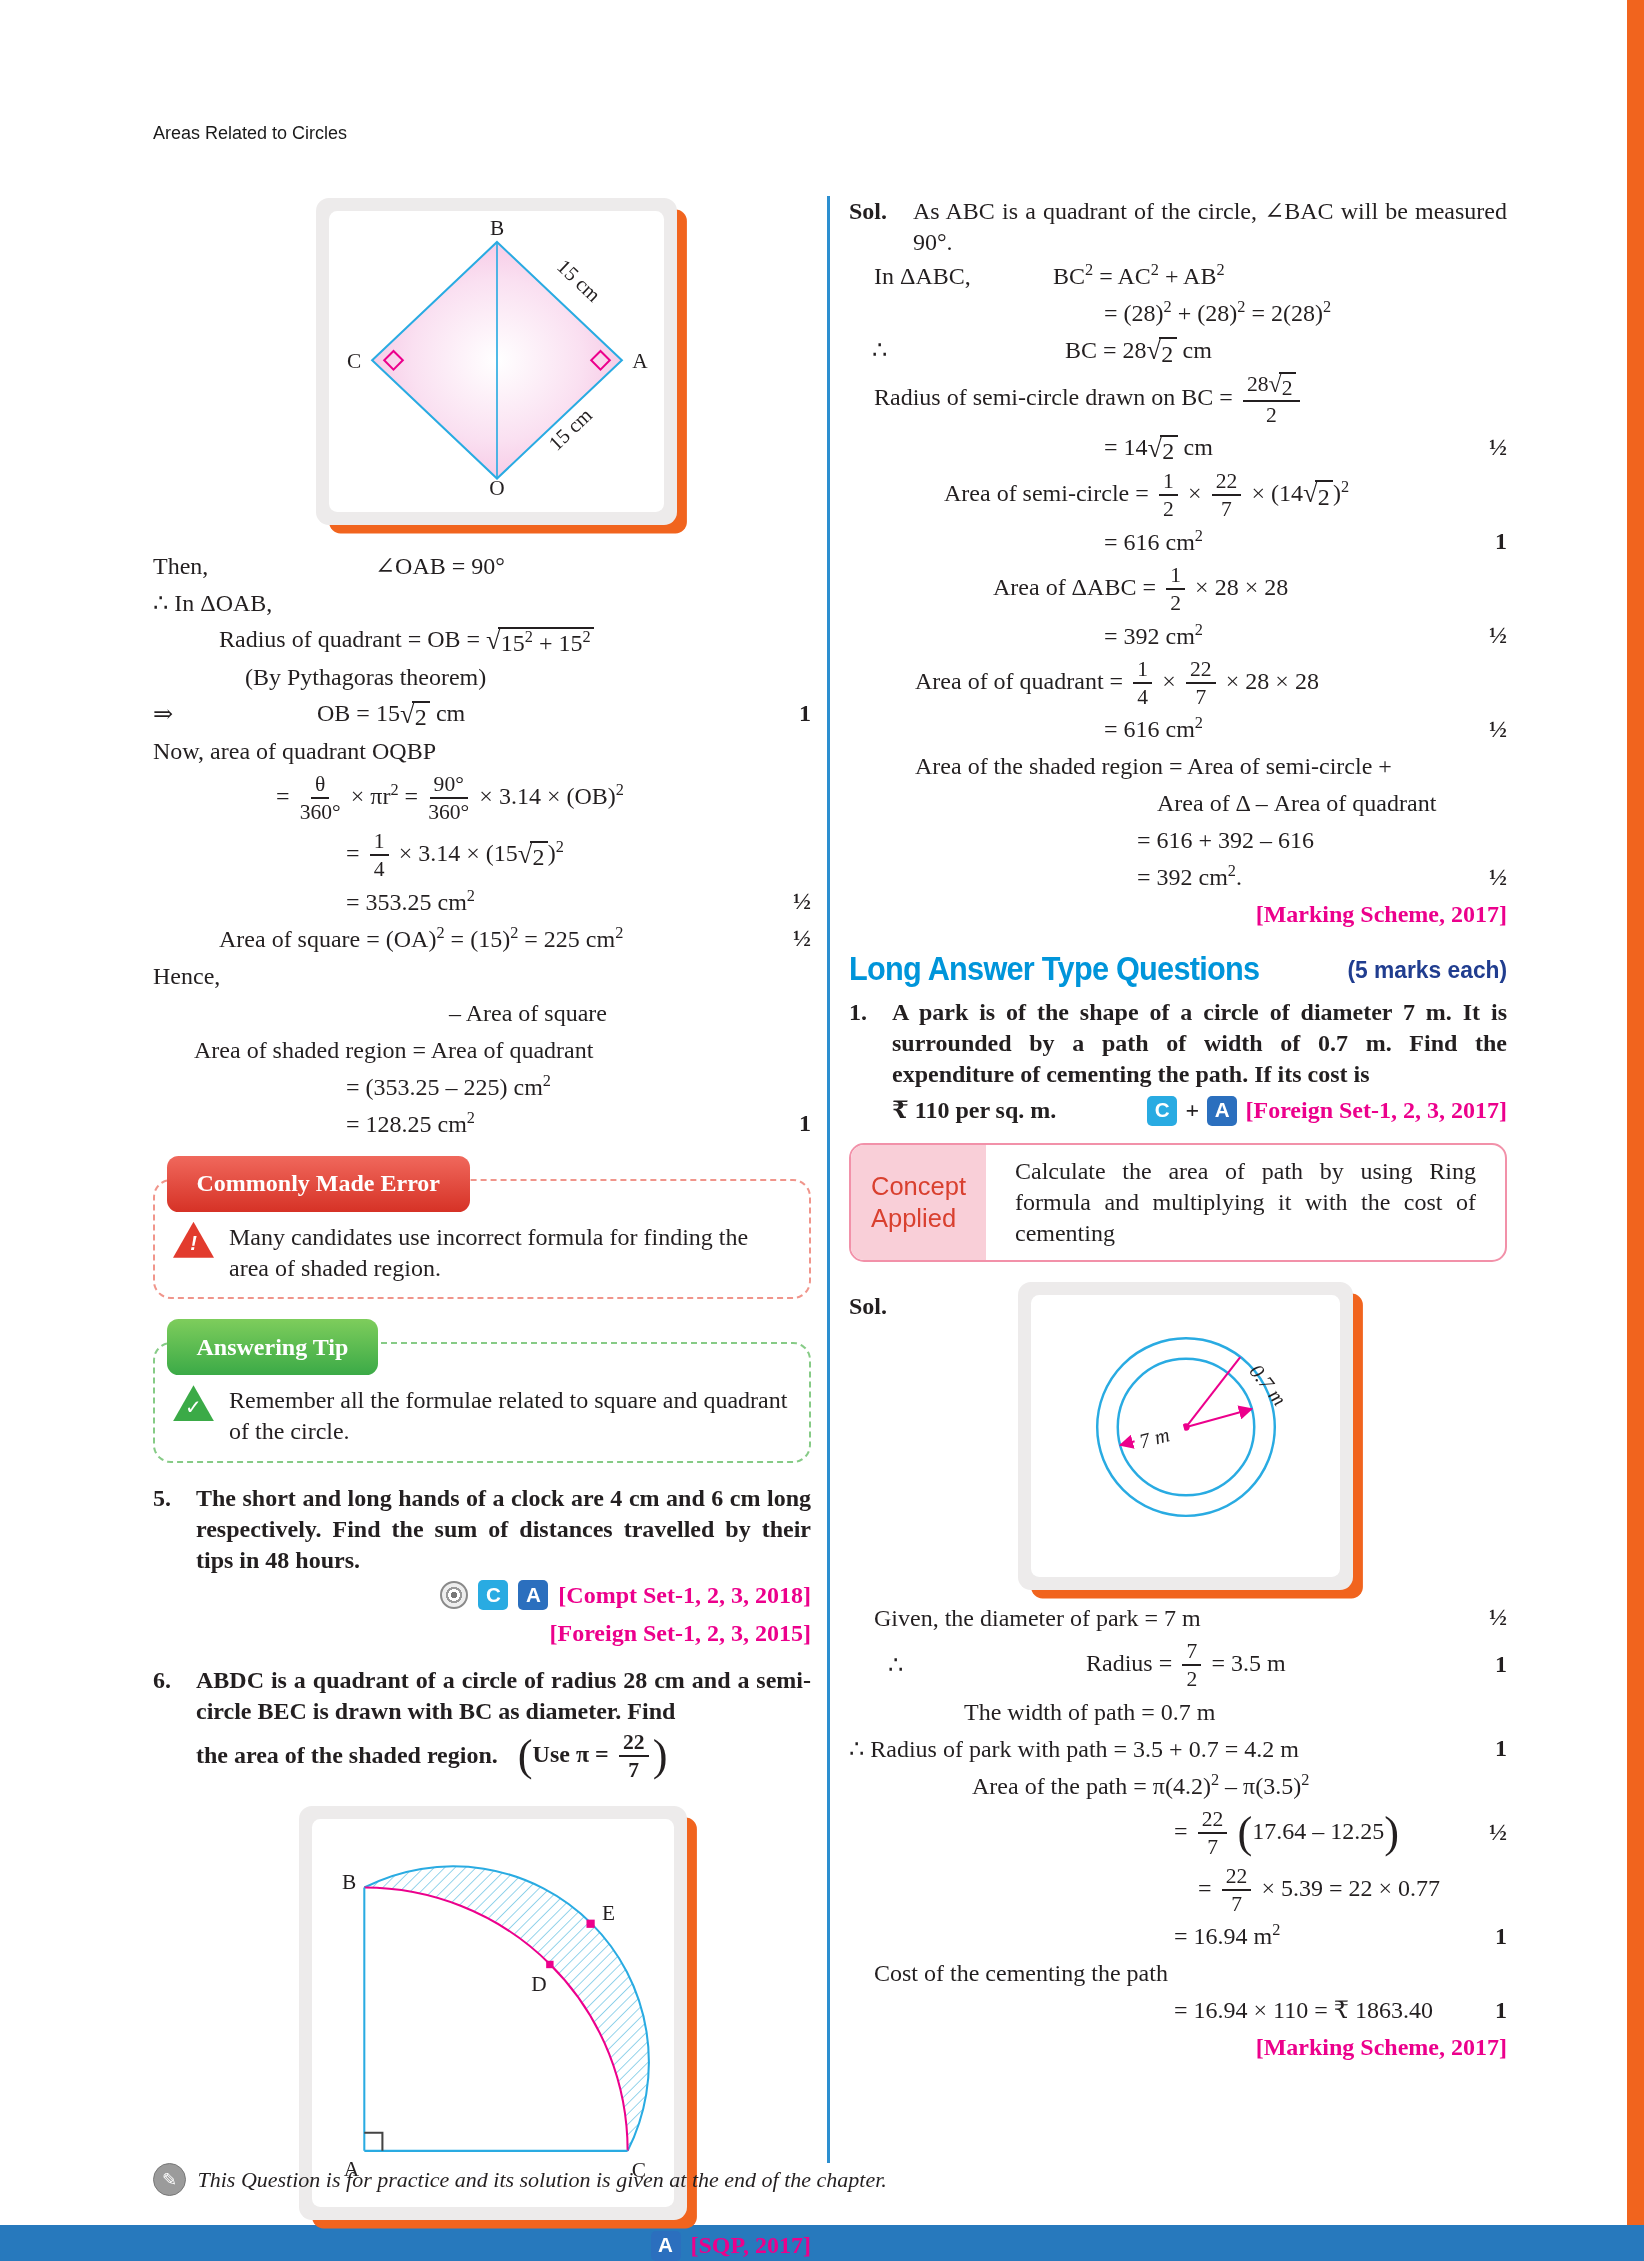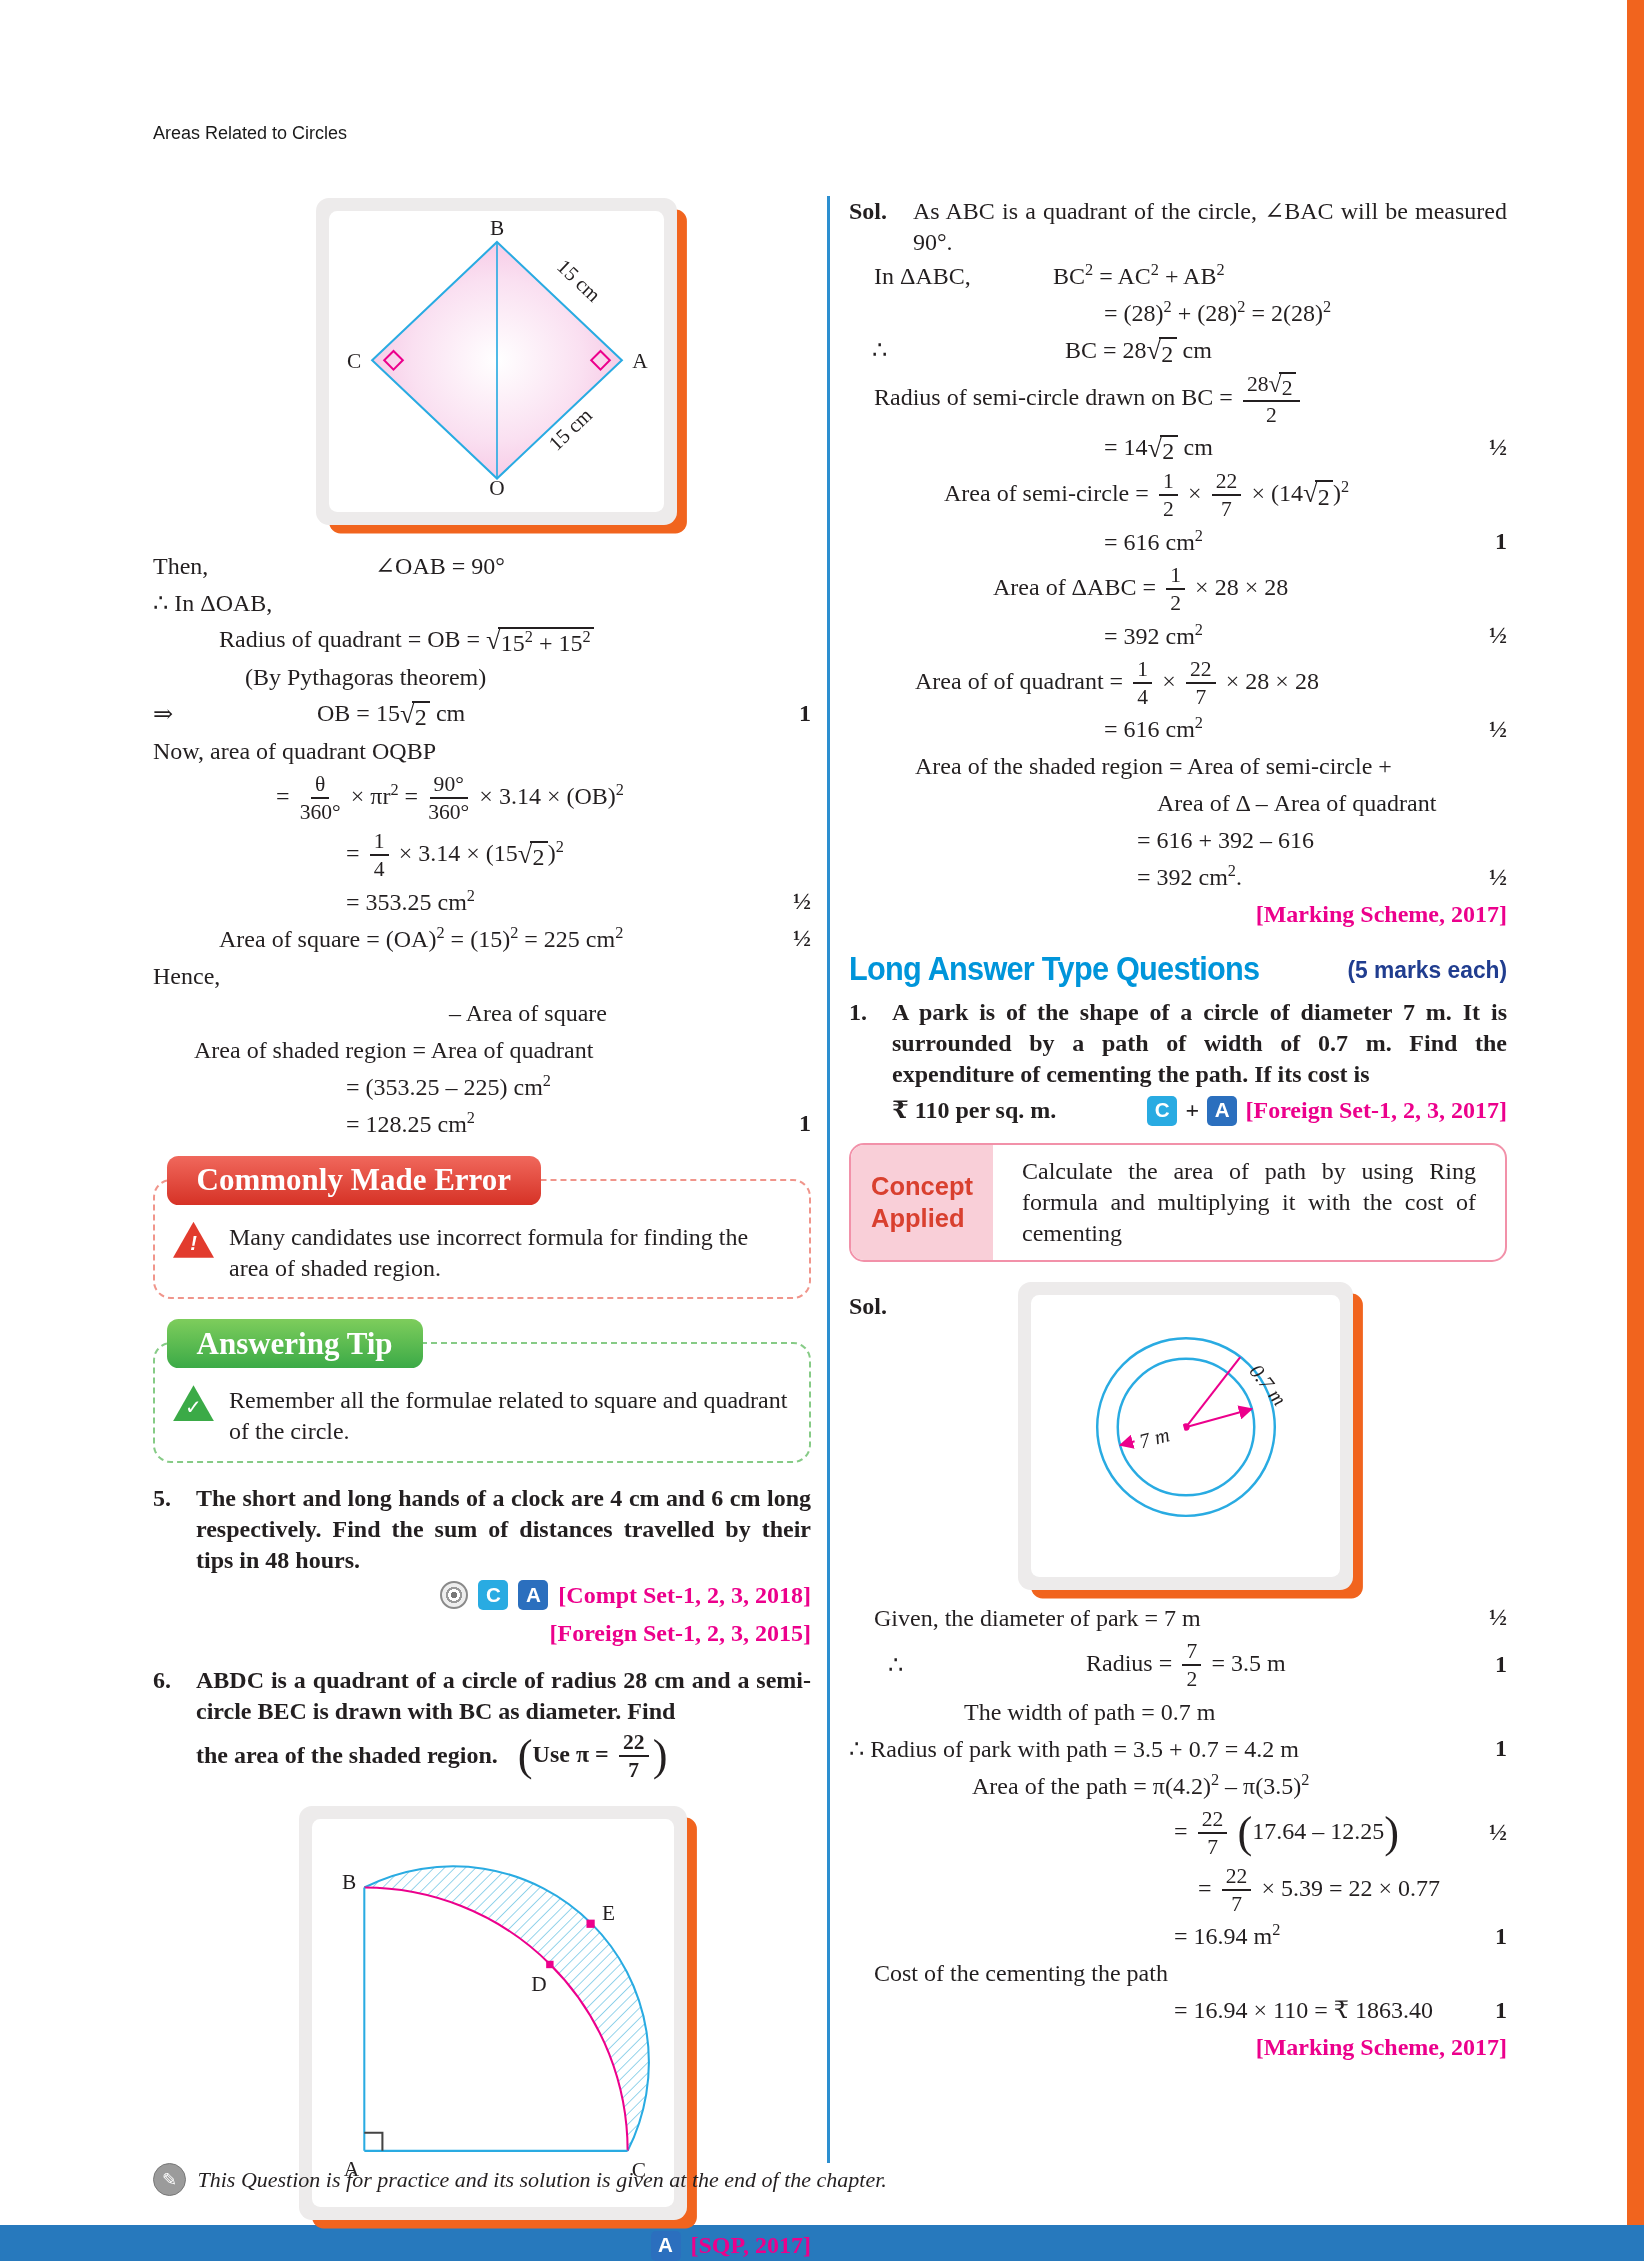--- a/index.html
+++ b/index.html
@@ -28,21 +28,21 @@
 .s-arrow{width:164px;flex-shrink:0}
 .s-inabc{width:204px;padding-left:25px;flex-shrink:0}
 .s-tf{width:216px;padding-left:23px;flex-shrink:0}
 .s-tf2{width:237px;padding-left:39px;flex-shrink:0}
 .figwrap{background:#EDEBEB;border-radius:13px;box-shadow:11.5px 10px 0 -1.6px #F1641E;padding:13px;display:inline-block}
 .figinner{background:#ffffff;border-radius:8.2px;padding:6.6px;display:block}
 .fig1{margin:1.6px 0 23px 163px}
 .fig2{margin:21.4px 0 6.6px 146px}
 .callout{position:relative;border:2.5px dashed #F0958B;border-radius:18px;padding:41px 18px 13px;margin-top:36px}
 .callout.green{border-color:#86CB86;margin-top:43px}
-.co-bar{position:absolute;top:-25px;left:11.5px;height:49px;display:inline-flex;align-items:center;padding:0 30px;border-radius:11.5px;color:#fff;font-weight:700;font-size:31px;background:linear-gradient(180deg,#F0685C,#D63226)}
+.co-bar{position:absolute;top:-25px;left:11.5px;height:56px;display:inline-flex;align-items:center;padding:0 30px;border-radius:11.5px;color:#fff;font-weight:700;font-size:24px;background:linear-gradient(180deg,#F0685C,#D63226)}
 .callout.green .co-bar{background:linear-gradient(180deg,#7ECD5C,#3BAA47)}
 .co-body{display:flex;gap:15px;align-items:flex-start}
 .tri-icon{width:41px;height:36px;flex-shrink:0;clip-path:polygon(50% 0,100% 100%,0 100%);background:#E23B2E;color:#fff;display:flex;align-items:flex-end;justify-content:center;font-size:20px;font-weight:700;font-family:"Liberation Sans","DejaVu Sans",sans-serif;padding-bottom:1.6px}
 .tri-icon.green{background:#3BAA47}
 .q{display:flex;margin-top:20px}
 .qn{width:43px;flex-shrink:0;font-weight:700}
 .qt{flex:1;font-weight:700;text-align:justify}
 .userow{display:flex;align-items:center;gap:20px;min-height:53px}
 .refrow{display:flex;justify-content:flex-end;align-items:center;gap:10px;min-height:38px}
 .badge{display:inline-flex;align-items:center;justify-content:center;width:30px;height:30px;border-radius:5px;color:#fff;font-family:"Liberation Sans","DejaVu Sans",sans-serif;font-weight:700;font-size:20.6px;flex-shrink:0}
@@ -54,21 +54,21 @@
 .sollbl{position:absolute;left:0;top:0;font-weight:700}
 .mkrow{display:flex;justify-content:flex-end;min-height:36px;align-items:center}
 .laq{display:flex;justify-content:space-between;align-items:center;margin-top:15px;min-height:44px}
 .laq-t{font-family:"Liberation Sans","DejaVu Sans",sans-serif;font-weight:700;font-size:33px;color:#0095DA;display:inline-block;transform:scaleX(.93);transform-origin:left center;letter-spacing:-0.8px}
 .laq-m{font-family:"Liberation Sans","DejaVu Sans",sans-serif;font-weight:700;font-size:24px;color:#203D8F;display:inline-block;transform:scaleX(.95);transform-origin:right center}
 .costrow{display:flex;align-items:center;min-height:41px}
 .cost{font-weight:700}
 .bgroup{margin-left:auto;display:flex;align-items:center;gap:8.2px}
 .plus{font-weight:700}
 .concept{display:flex;border:2.5px solid #F291A9;border-radius:15px;overflow:hidden;margin-top:11.5px}
-.concept-l{background:#F9CFD8;color:#D9402F;font-family:"Liberation Sans","DejaVu Sans",sans-serif;font-weight:700;font-size:25.5px;line-height:1.25;padding:26px 20px;display:flex;flex-direction:column;justify-content:center;flex-shrink:0}
+.concept-l{background:#F9CFD8;color:#D9402F;font-family:"Liberation Sans","DejaVu Sans",sans-serif;font-weight:400;font-size:25.5px;line-height:1.25;padding:26px 20px;display:flex;flex-direction:column;justify-content:center;flex-shrink:0}
 .concept-r{padding:10px 29px;display:flex;align-items:center;text-align:justify}
 .sol2row{display:flex;margin-top:20px;margin-bottom:10px}
 .sol2lbl{width:169px;font-weight:700;padding-top:8.2px;flex-shrink:0}
 .sqprow{display:flex;justify-content:flex-end;align-items:center;gap:10px;min-height:38px}
 .footer{position:absolute;left:153px;top:2163px;width:904px;display:flex;align-items:center;gap:11.5px;font-style:italic;font-size:22px}
 .footer-icon{width:33px;height:33px;border-radius:50%;background:#9B9B9B;color:#fff;display:flex;align-items:center;justify-content:center;font-size:18px;font-style:normal;flex-shrink:0;border:1.6px solid #777}
 svg text{font-family:"Liberation Serif","DejaVu Serif",serif;fill:#231F20}
 </style>
 </head>
 <body>

